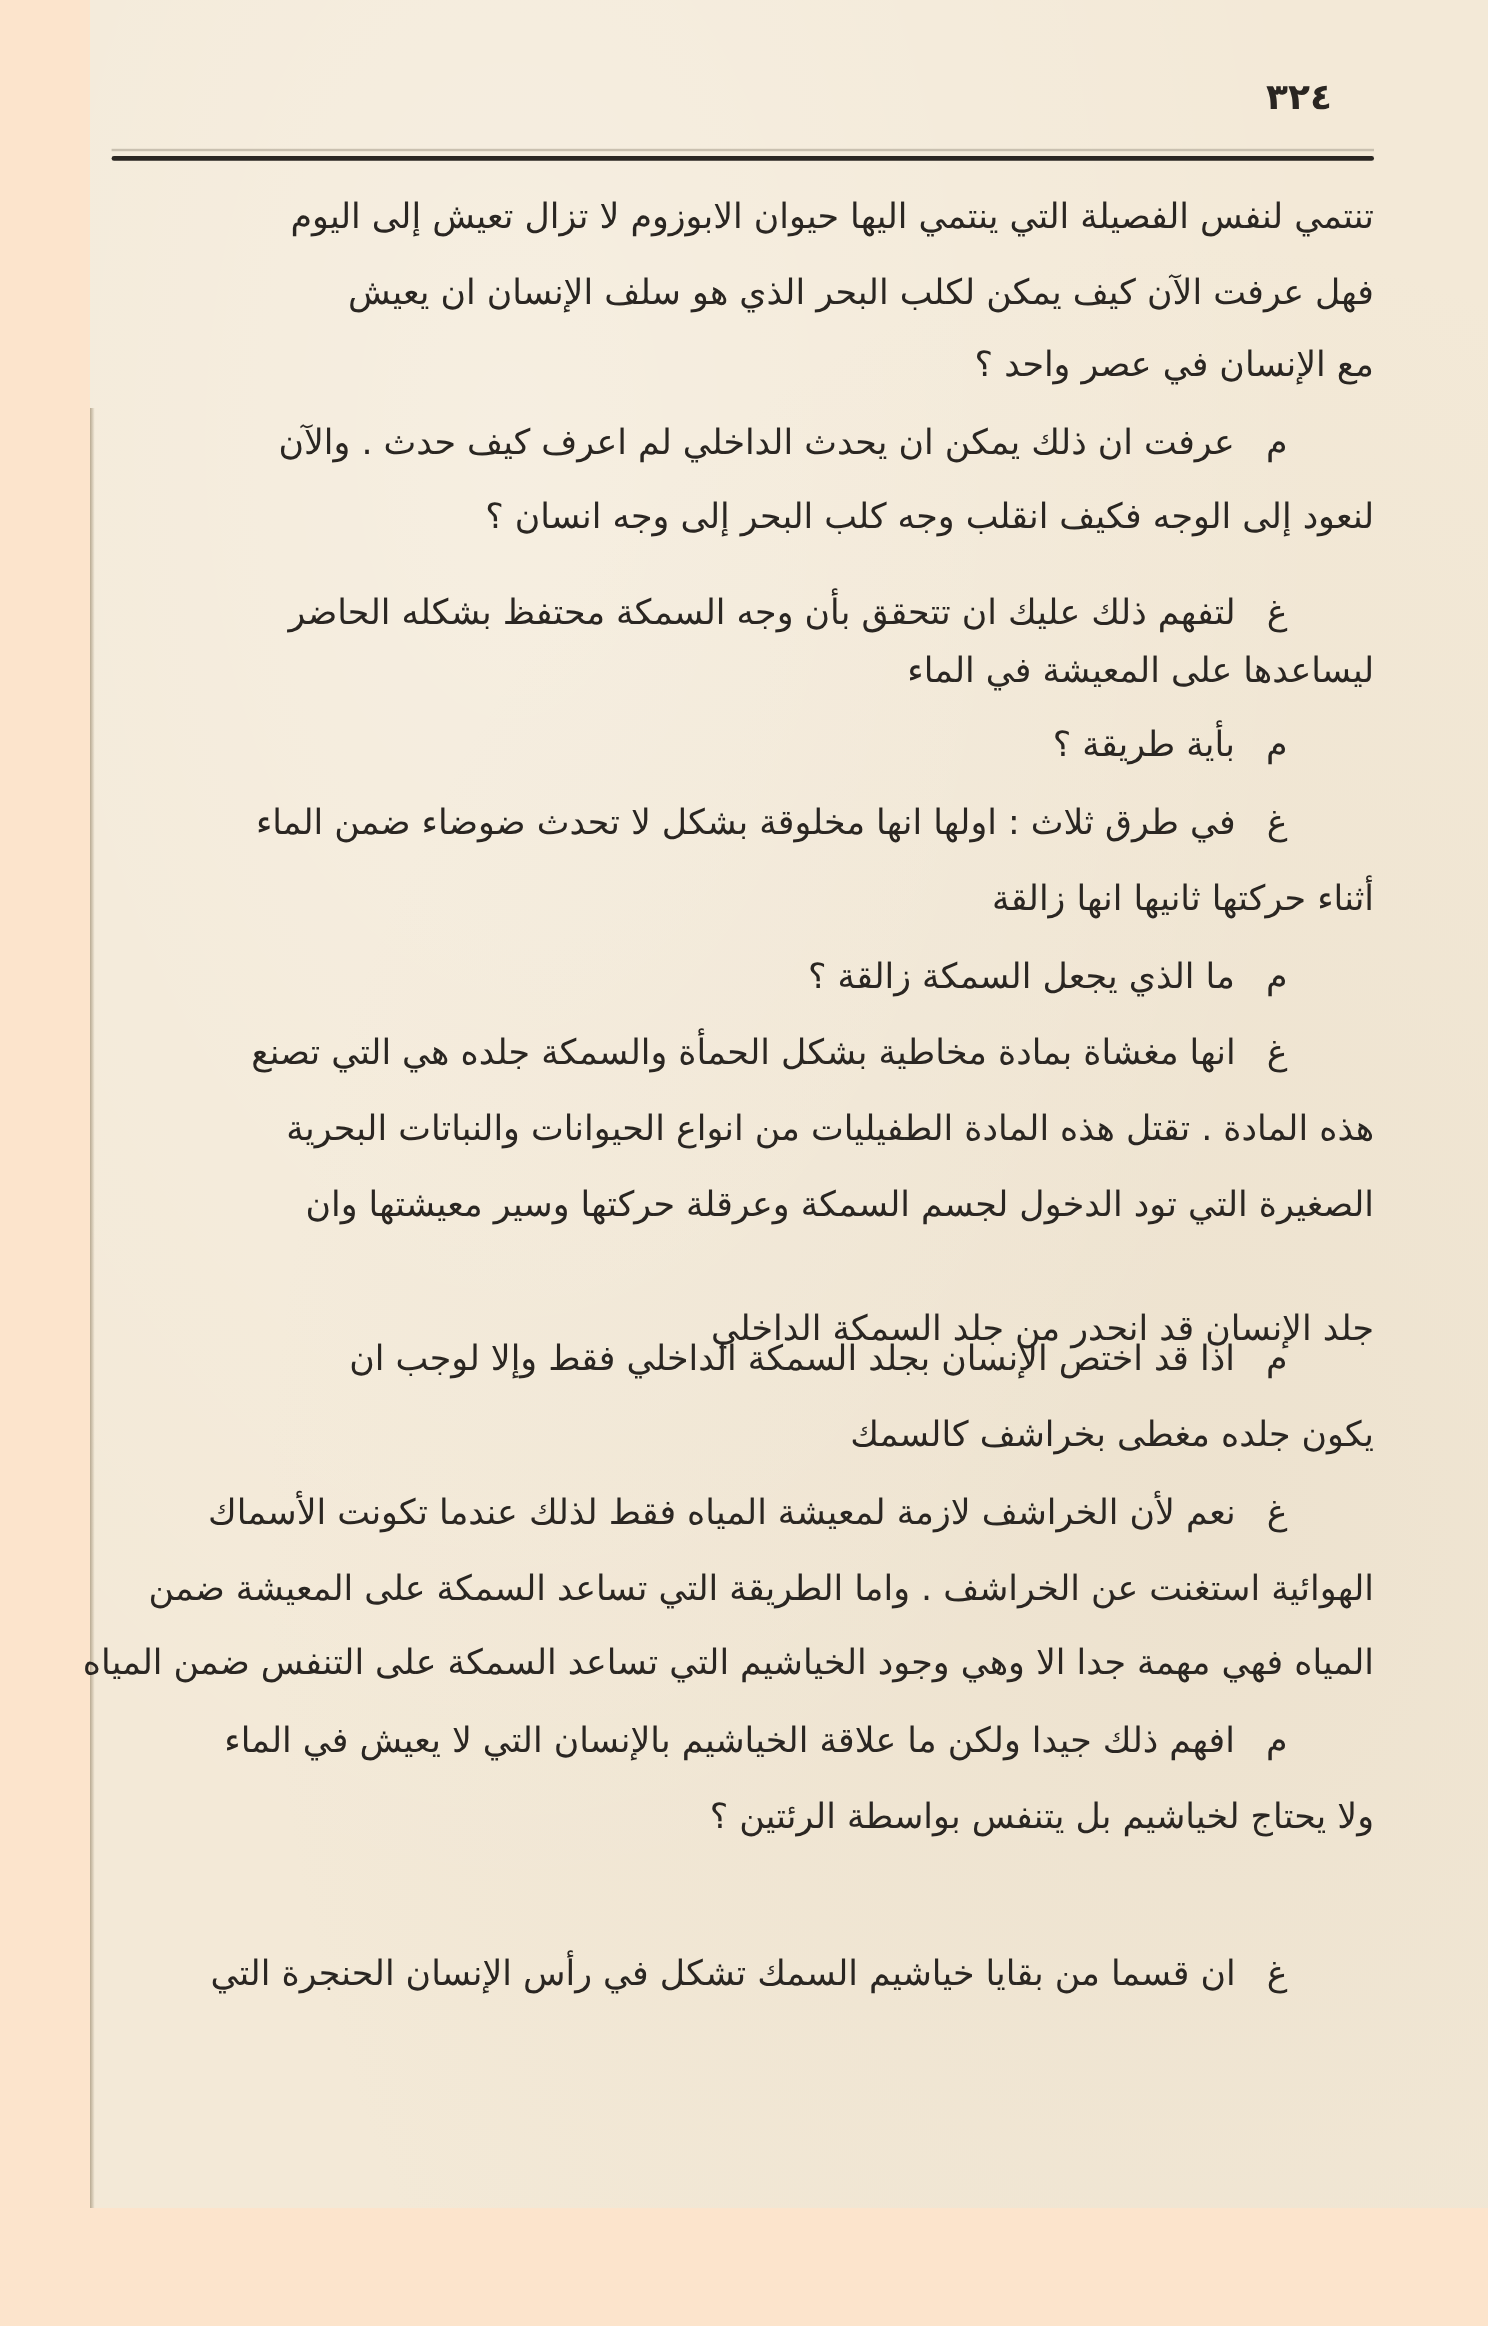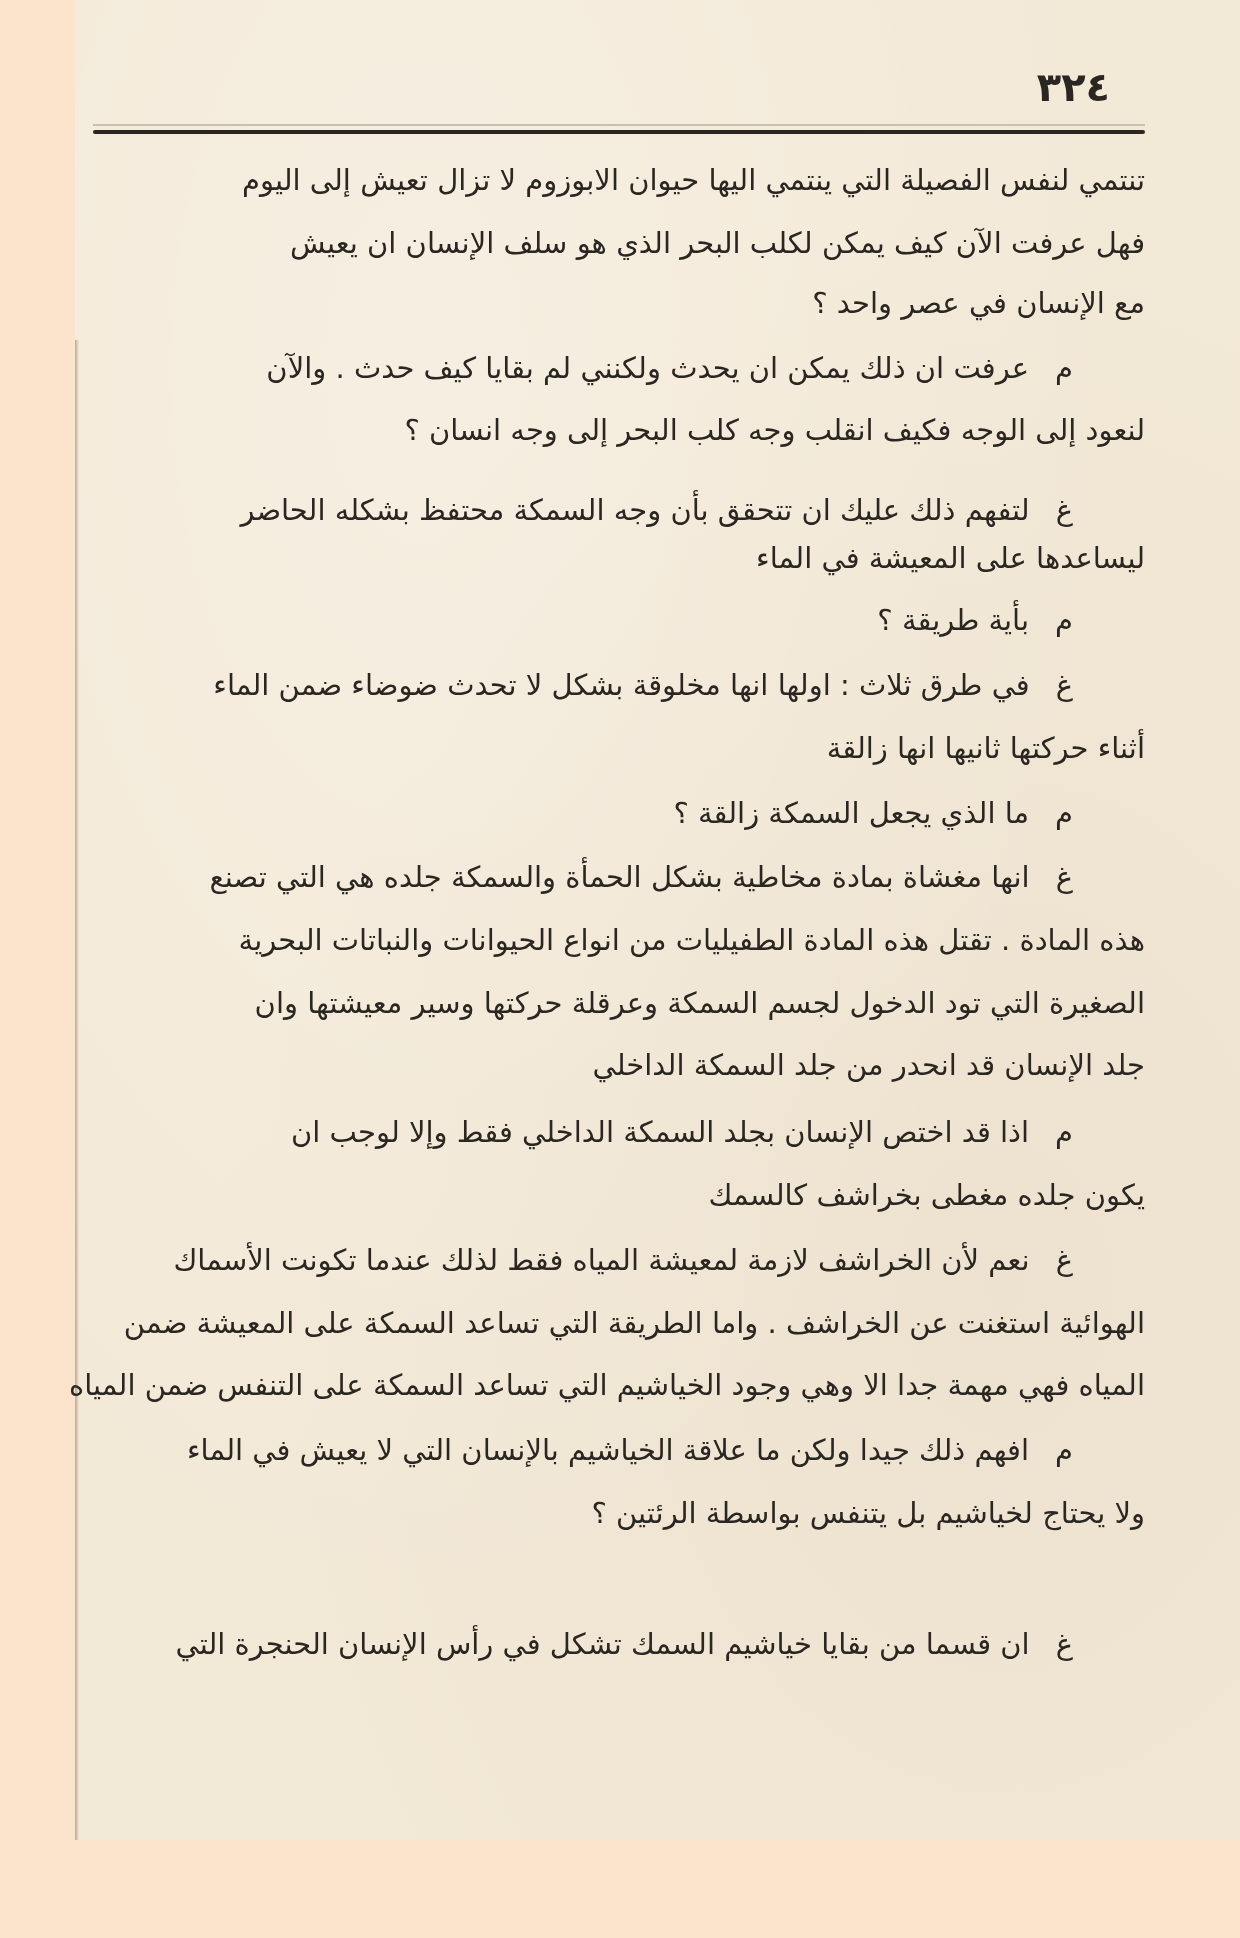--- a/index.html
+++ b/index.html
@@ -39,21 +39,21 @@
       top: 58px;
       width: 1052px;
       height: 60px;
       direction: rtl;
     }
     .page-number {
       position: absolute;
       right: 35px;
       top: 6px;
       font-family: "DejaVu Sans", sans-serif;
-      font-size: 40px;
+      font-size: 30px;
       font-weight: bold;
       color: #2a2622;
       letter-spacing: 4px;
     }
     .running-title {
       position: absolute;
       right: 245px;
       top: 14px;
       font-family: "DejaVu Sans", sans-serif;
       font-size: 25px;
@@ -120,32 +120,32 @@
 <div class="header">
   <span class="page-number">٣٢٤</span>
 </div>
 <div class="rule-thin"></div>
 <div class="rule-thick"></div>
 
 <div class="body-text">
   <div class="line" style="top:0px"><span>تنتمي لنفس الفصيلة التي ينتمي اليها حيوان الابوزوم لا تزال تعيش إلى اليوم</span></div>
   <div class="line" style="top:63px"><span>فهل عرفت الآن كيف يمكن لكلب البحر الذي هو سلف الإنسان ان يعيش</span></div>
   <div class="line" style="top:123px"><span>مع الإنسان في عصر واحد ؟</span></div>
-  <div class="line indent" style="top:188px"><span class="speaker">م</span><span>عرفت ان ذلك يمكن ان يحدث ولكنني لم بقايا كيف حدث . والآن</span></div>
+  <div class="line indent" style="top:188px"><span class="speaker">م</span><span>عرفت ان ذلك يمكن ان يحدث الداخلي لم اعرف كيف حدث . والآن</span></div>
   <div class="line" style="top:250px"><span>لنعود إلى الوجه فكيف انقلب وجه كلب البحر إلى وجه انسان ؟</span></div>
   <div class="line indent" style="top:330px"><span class="speaker">غ</span><span>لتفهم ذلك عليك ان تتحقق بأن وجه السمكة محتفظ بشكله الحاضر</span></div>
   <div class="line" style="top:378px"><span>ليساعدها على المعيشة في الماء</span></div>
   <div class="line indent" style="top:440px"><span class="speaker">م</span><span>بأية طريقة ؟</span></div>
   <div class="line indent" style="top:505px"><span class="speaker">غ</span><span>في طرق ثلاث : اولها انها مخلوقة بشكل لا تحدث ضوضاء ضمن الماء</span></div>
   <div class="line" style="top:568px"><span>أثناء حركتها ثانيها انها زالقة</span></div>
   <div class="line indent" style="top:633px"><span class="speaker">م</span><span>ما الذي يجعل السمكة زالقة ؟</span></div>
   <div class="line indent" style="top:697px"><span class="speaker">غ</span><span>انها مغشاة بمادة مخاطية بشكل الحمأة والسمكة جلده هي التي تصنع</span></div>
   <div class="line" style="top:760px"><span>هذه المادة . تقتل هذه المادة الطفيليات من انواع الحيوانات والنباتات البحرية</span></div>
   <div class="line" style="top:823px"><span>الصغيرة التي تود الدخول لجسم السمكة وعرقلة حركتها وسير معيشتها وان</span></div>
-  <div class="line" style="top:885px"><span>جلد الإنسان قد انحدر من جلد السمكة الداخلي</span></div>
+  <div class="line" style="top:927px"><span>جلد الإنسان قد انحدر من جلد السمكة الداخلي</span></div>
   <div class="line indent" style="top:952px"><span class="speaker">م</span><span>اذا قد اختص الإنسان بجلد السمكة الداخلي فقط وإلا لوجب ان</span></div>
   <div class="line" style="top:1015px"><span>يكون جلده مغطى بخراشف كالسمك</span></div>
   <div class="line indent" style="top:1080px"><span class="speaker">غ</span><span>نعم لأن الخراشف لازمة لمعيشة المياه فقط لذلك عندما تكونت الأسماك</span></div>
   <div class="line" style="top:1143px"><span>الهوائية استغنت عن الخراشف . واما الطريقة التي تساعد السمكة على المعيشة ضمن</span></div>
   <div class="line" style="top:1205px"><span>المياه فهي مهمة جدا الا وهي وجود الخياشيم التي تساعد السمكة على التنفس ضمن المياه</span></div>
   <div class="line indent" style="top:1270px"><span class="speaker">م</span><span>افهم ذلك جيدا ولكن ما علاقة الخياشيم بالإنسان التي لا يعيش في الماء</span></div>
   <div class="line" style="top:1333px"><span>ولا يحتاج لخياشيم بل يتنفس بواسطة الرئتين ؟</span></div>
   <div class="line indent" style="top:1464px"><span class="speaker">غ</span><span>ان قسما من بقايا خياشيم السمك تشكل في رأس الإنسان الحنجرة التي</span></div>
 </div>
 

